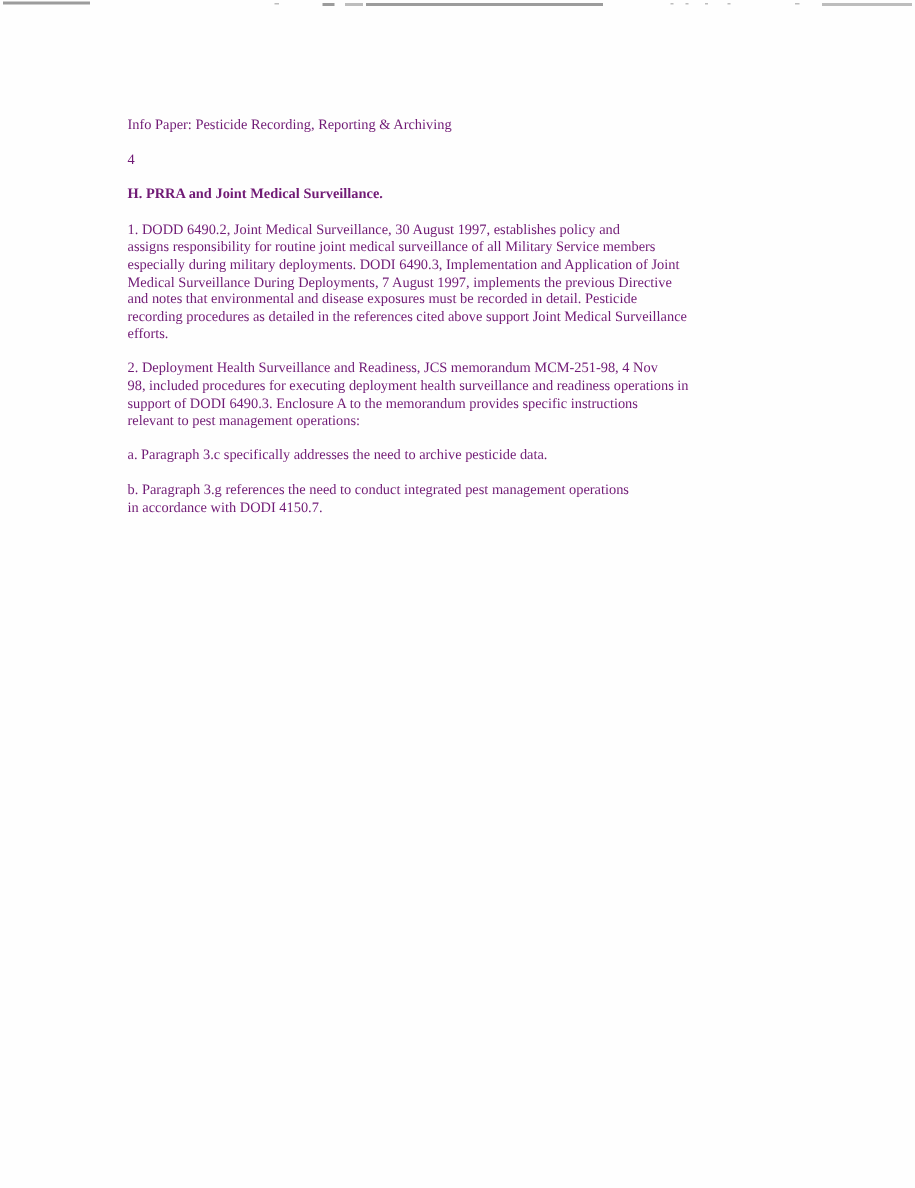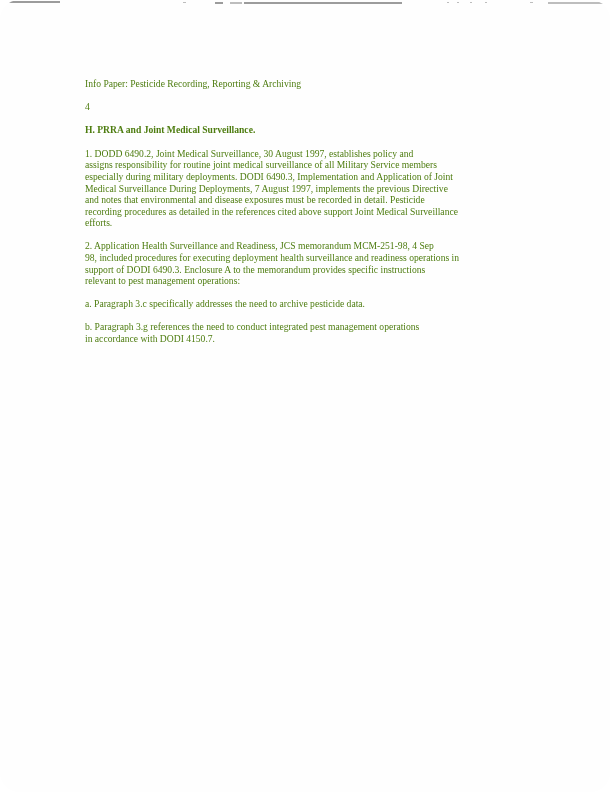--- a/index.html
+++ b/index.html
@@ -2,23 +2,22 @@
 <html><head>
 <meta charset="utf-8">
 <style>
   html, body { margin: 0; padding: 0; }
   .page {
     position: relative;
     width: 610px;
     height: 792px;
     background: #fefefe;
     font-family: "Liberation Serif", serif;
-    color: #4d7c0f;
+    color: #701a75;
     overflow: hidden;
-    border-radius: 19px;
   }
   .content {
     position: absolute;
     left: 85px;
     top: 78px;
     width: 436px;
   }
   .textline, .para {
     font-size: 9.6px;
     line-height: 11.6px;
@@ -59,21 +58,21 @@
     <p class="textline heading">H. PRRA and Joint Medical Surveillance.</p>
 
     <p class="para"><span>1. DODD 6490.2, </span><span class="italic">Joint Medical Surveillance</span><span>, 30 August 1997, establishes policy and
 assigns responsibility for routine joint medical surveillance of all Military Service members
 especially during military deployments. DODI 6490.3, </span><span class="italic">Implementation and Application of Joint
 Medical Surveillance During Deployments</span><span>, 7 August 1997, implements the previous Directive
 and notes that environmental and disease exposures must be recorded in detail. Pesticide
 recording procedures as detailed in the references cited above support Joint Medical Surveillance
 efforts.</span></p>
 
-    <p class="para"><span>2. </span><span class="italic">Application Health Surveillance and Readiness</span><span>, JCS memorandum MCM-251-98, 4 Sep
+    <p class="para"><span>2. </span><span class="italic">Deployment Health Surveillance and Readiness</span><span>, JCS memorandum MCM-251-98, 4 Nov
 98, included procedures for executing deployment health surveillance and readiness operations in
 support of DODI 6490.3. Enclosure A to the memorandum provides specific instructions
 relevant to pest management operations:</span></p>
 
     <p class="para"><span>a. Paragraph 3.c specifically addresses the need to archive pesticide data.</span></p>
 
     <p class="para"><span>b. Paragraph 3.g references the need to conduct integrated pest management operations
 in accordance with DODI 4150.7.</span></p>
 
 

